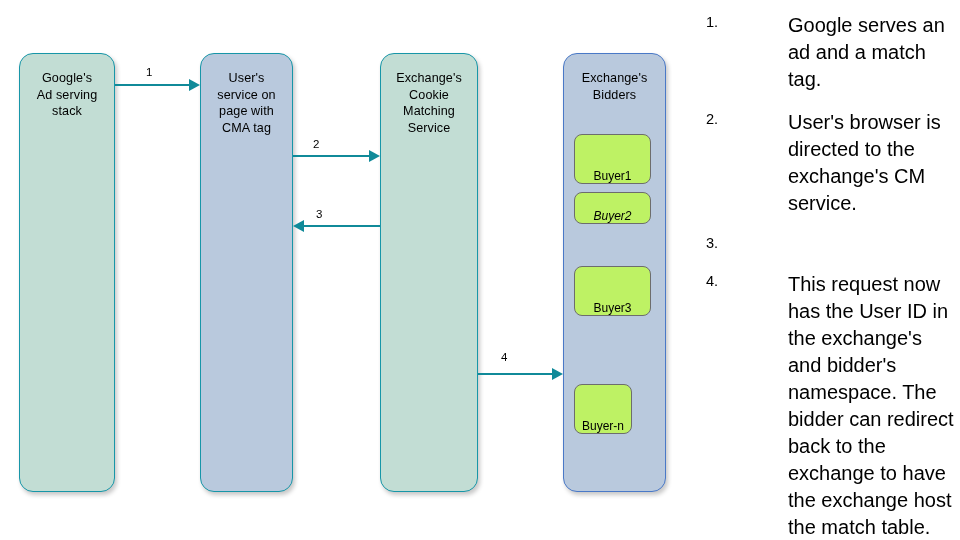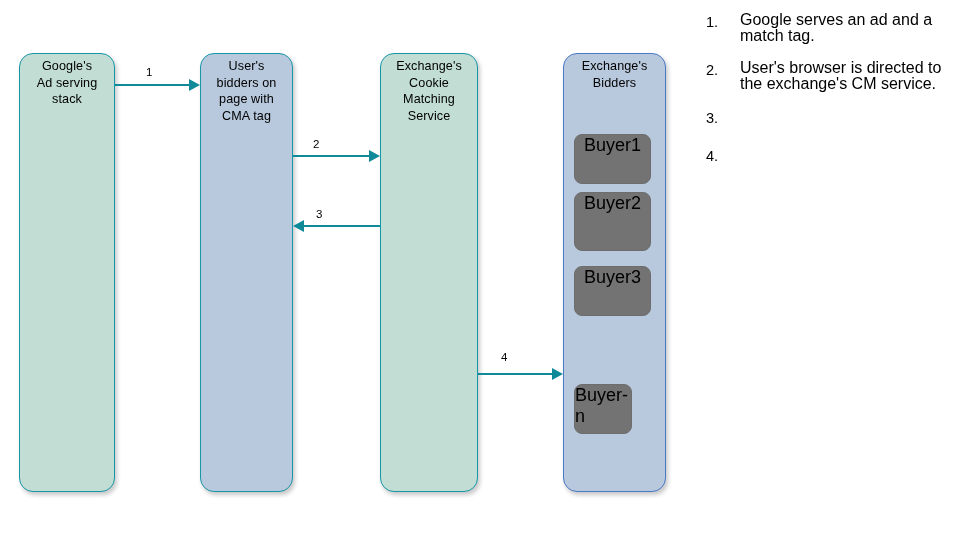--- a/index.html
+++ b/index.html
@@ -42,36 +42,36 @@
     border: 1.3px solid #1796a8;
   }
   .lane-blue-alt {
     background: #b9c9dd;
     border: 1.3px solid #4a79c7;
   }
   .lane-title {
     font-size: 12.6px;
     line-height: 16.6px;
     text-align: center;
-    padding-top: 4px;
+    padding-top: 16px;
     letter-spacing: 0.1px;
     white-space: pre-line;
   }
 
   
   .buyer {
     position: absolute;
-    background: #737373;
+    background: #bef264;
     border: 1.1px solid #6d6d6d;
     border-radius: 8px;
     box-sizing: border-box;
     display: flex;
-    align-items: flex-start;
+    align-items: flex-end;
     justify-content: center;
-    font-size: 18px;
+    font-size: 12px;
   }
 
   
   .arrow-line {
     position: absolute;
     height: 2px;
     background: #108a99;
   }
   .arrow-head {
     position: absolute;
@@ -104,58 +104,59 @@
     margin-bottom: 16px;
   }
   .step-num {
     width: 34px;
     flex: 0 0 34px;
     font-size: 14.6px;
     line-height: 21.5px;
   }
   .step-text {
     flex: 1 1 auto;
-    font-size: 16px;
-    line-height: 16px;
+    font-size: 20px;
+    line-height: 27px;
+    margin-left: 48px;
   }
 </style>
 </head>
 <body>
 
 <div id="canvas">
 
   <div class="lane lane-green" style="left:19px; top:53px; width:96px; height:439px;">
     <div class="lane-title">Google's
 Ad serving
 stack</div>
   </div>
 
   <div class="lane lane-blue" style="left:200px; top:53px; width:93px; height:439px;">
     <div class="lane-title">User's
-bidders on
+service on
 page with
 CMA tag</div>
   </div>
 
   <div class="lane lane-green" style="left:380px; top:53px; width:98px; height:439px;">
     <div class="lane-title">Exchange's
 Cookie
 Matching
 Service</div>
   </div>
 
   <div class="lane lane-blue-alt" style="left:563px; top:53px; width:103px; height:439px;">
     <div class="lane-title">Exchange's
 Bidders</div>
   </div>
 
   <div class="buyer" style="left:574px; top:134px; width:77px; height:50px;">
     <span>Buyer1</span>
   </div>
-  <div class="buyer" style="left:574px; top:192px; width:77px; height:59px;">
+  <div class="buyer" style="left:574px; top:192px; width:77px; height:32px;font-style:italic;">
     <span>Buyer2</span>
   </div>
   <div class="buyer" style="left:574px; top:250px; width:77px; height:50px;margin-top:16px;">
     <span>Buyer3</span>
   </div>
   <div class="buyer" style="left:574px; top:384px; width:58px; height:50px;">
     <span>Buyer-n</span>
   </div>
 
   <div class="arrow-line" style="left:115px; top:84px; width:74px;"></div>
@@ -181,16 +182,17 @@
     </div>
     <div class="step">
       <div class="step-num">2.</div>
       <div class="step-text">User's browser is directed to the exchange's CM service.</div>
     </div>
     <div class="step">
       <div class="step-num">3.</div>
     </div>
     <div class="step">
       <div class="step-num">4.</div>
+      <div class="step-text">This request now has the User ID in the exchange's and bidder's namespace. The bidder can redirect back to the exchange to have the exchange host the match table.</div>
     </div>
   </div>
 
 </div>
 
 </body></html>

